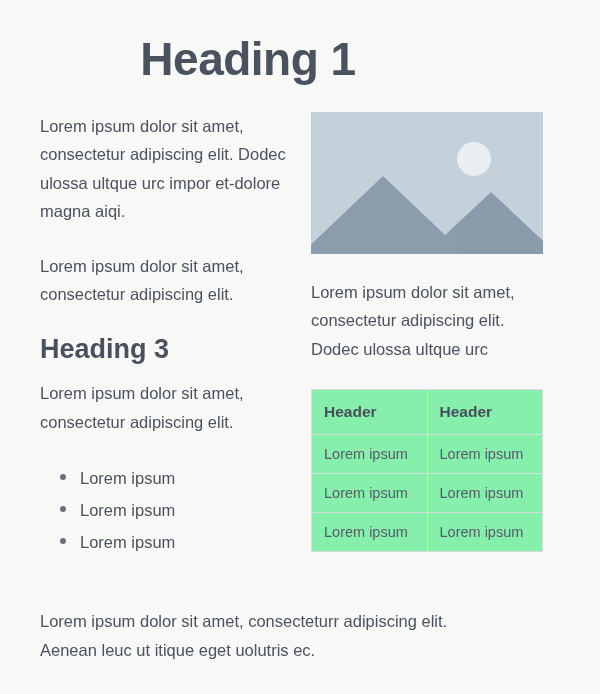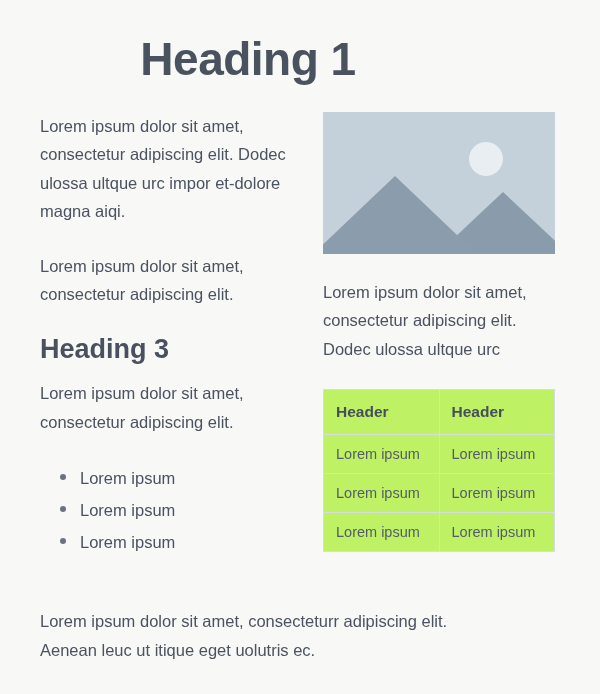--- a/index.html
+++ b/index.html
@@ -25,21 +25,21 @@
   .h1 {
     text-align: center;
     font-size: 46px;
     font-weight: bold;
     color: #4a5260;
     margin: 8px 0 26px 0;
     letter-spacing: -0.5px;
   }
   .columns {
     display: flex;
-    gap: 36px;
+    gap: 24px;
     align-items: flex-start;
   }
   .col-left {
     width: 247px;
     flex: 0 0 247px;
   }
   .col-right {
     width: 232px;
     flex: 0 0 232px;
   }
@@ -116,21 +116,21 @@
     height: 0;
     border-left: 82px solid transparent;
     border-right: 82px solid transparent;
     border-bottom: 78px solid #8b9cac;
   }
   
   table.data {
     border-collapse: collapse;
     width: 232px;
     margin-top: 18px;
-    background: #bef264;
+    background: #86efac;
   }
   table.data th, table.data td {
     border: 1px solid #d7dce1;
     padding: 11px 12px;
     text-align: left;
     font-size: 14.5px;
     font-weight: normal;
     color: #555c69;
   }
   table.data th {

